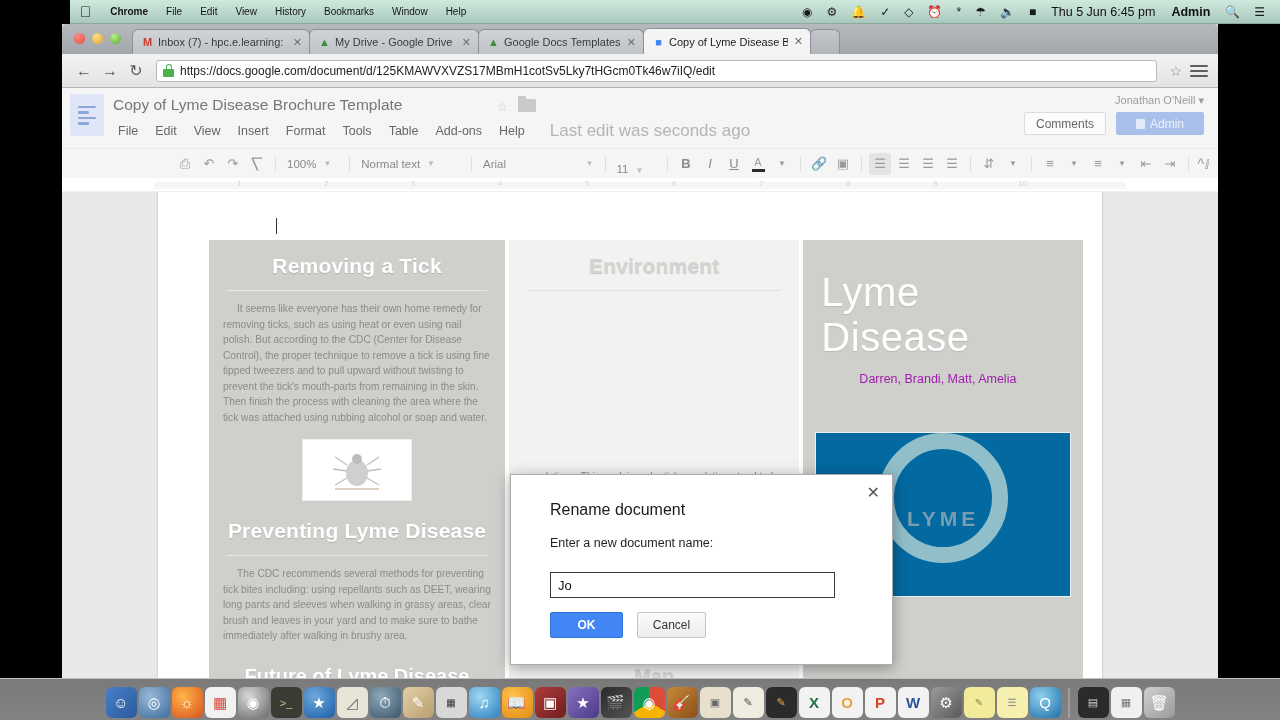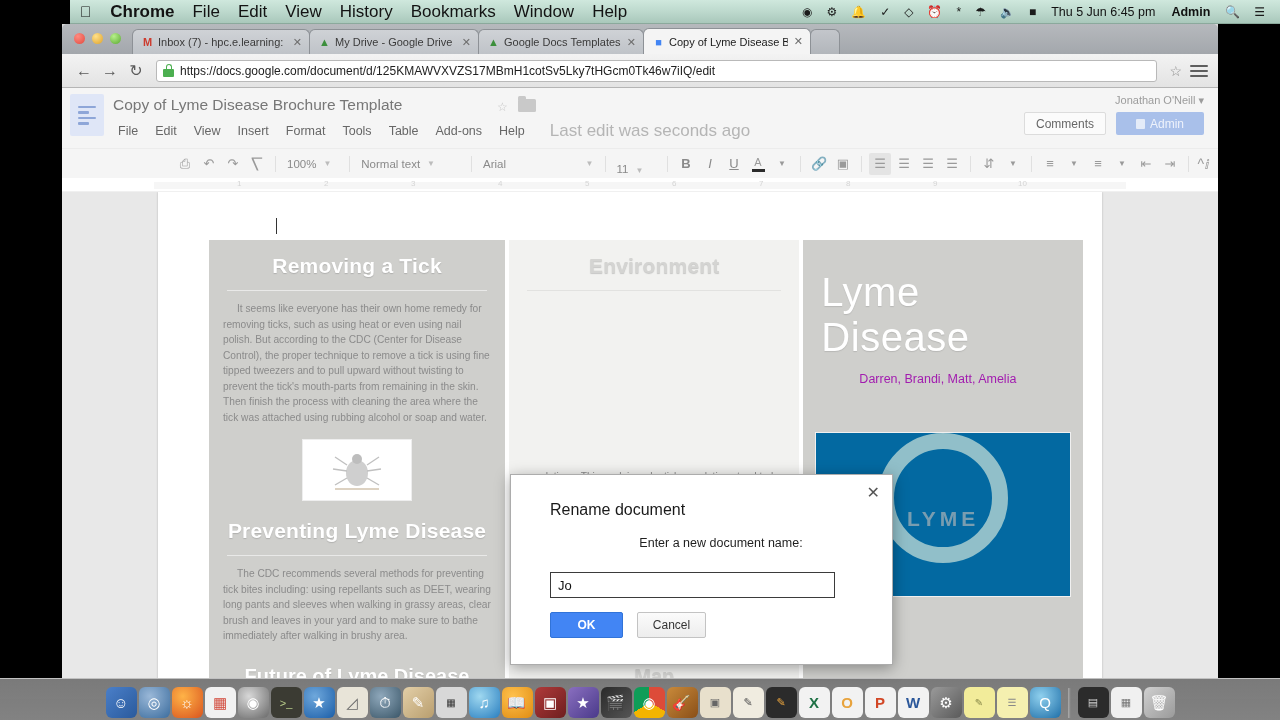--- a/index.html
+++ b/index.html
@@ -17,21 +17,21 @@
 
   
   #menubar {
     position: absolute; left: 0; top: 0; width: 1280px; height: 24px;
     background: linear-gradient(to bottom, #cfe8dd 0%, #bdd9cd 50%, #a9c8bb 100%);
     display: flex; align-items: center;
     border-bottom: 1px solid #8ba99c;
   }
   #menubar .mb-left { display: flex; align-items: center; margin-left: 70px; }
   #menubar .mb-right { display: flex; align-items: center; margin-left: auto; margin-right: 8px; }
-  .mb-item { font-size: 17px; color: #131313; padding: 0 9px; white-space: nowrap; }
+  .mb-item { font-size: 10px; color: #131313; padding: 0 9px; white-space: nowrap; }
   .mb-item.bold { font-weight: bold; }
   .mb-apple { font-size: 15px; padding: 0 10px; color: #111; line-height: 1; }
   .mb-icon { padding: 0 7px; font-size: 12px; color: #1b1b1b; display:flex; align-items:center; }
   .mb-time { font-size: 12.5px; color: #111; padding: 0 8px; white-space: nowrap;}
   .mb-user { font-size: 12.5px; color: #111; padding: 0 8px; font-weight: bold;}
   .mb-black-left { position:absolute; left:0; top:0; width:70px; height:24px; background:#000; }
 
   
   #chrome {
     position: absolute; left: 62px; top: 24px; width: 1156px; height: 660px;
@@ -192,21 +192,21 @@
   
   #modal-dialog {
     position:absolute; left: 448px; top: 282px; width: 383px; height: 191px;
     background:#fff; border:1px solid #acacac;
     box-shadow: 0 3px 14px rgba(0,0,0,.35); z-index: 50;
   }
   #modal-dialog .close-x {
     position:absolute; right: 12px; top: 10px; font-size:16px; color:#555; line-height:1;
   }
   #modal-dialog h2 { font-size:16px; font-weight:normal; color:#1a1a1a; padding: 26px 0 0 39px; }
-  #modal-dialog .prompt { font-size:12.5px; color:#1f1f1f; padding: 17px 0 0 39px; text-align: center;}
+  #modal-dialog .prompt { font-size:12.5px; color:#1f1f1f; padding: 17px 0 0 39px;}
   #rename-input {
     position:absolute; left:39px; top: 97px; width: 285px; height: 26px;
     border:1px solid #3b3b3b; background:#fff;
     font-size:13px; color:#111; padding: 0 7px; outline:none;
     font-family:"Liberation Sans", sans-serif;
   }
   .modal-btns { position:absolute; left:39px; top: 137px; display:flex; gap:14px;}
   .btn-ok {
     width:73px; height:26px; background:#4285f4; color:#fff; font-size:12px; font-weight:bold;
     display:flex; align-items:center; justify-content:center; border:1px solid #3173d8;

